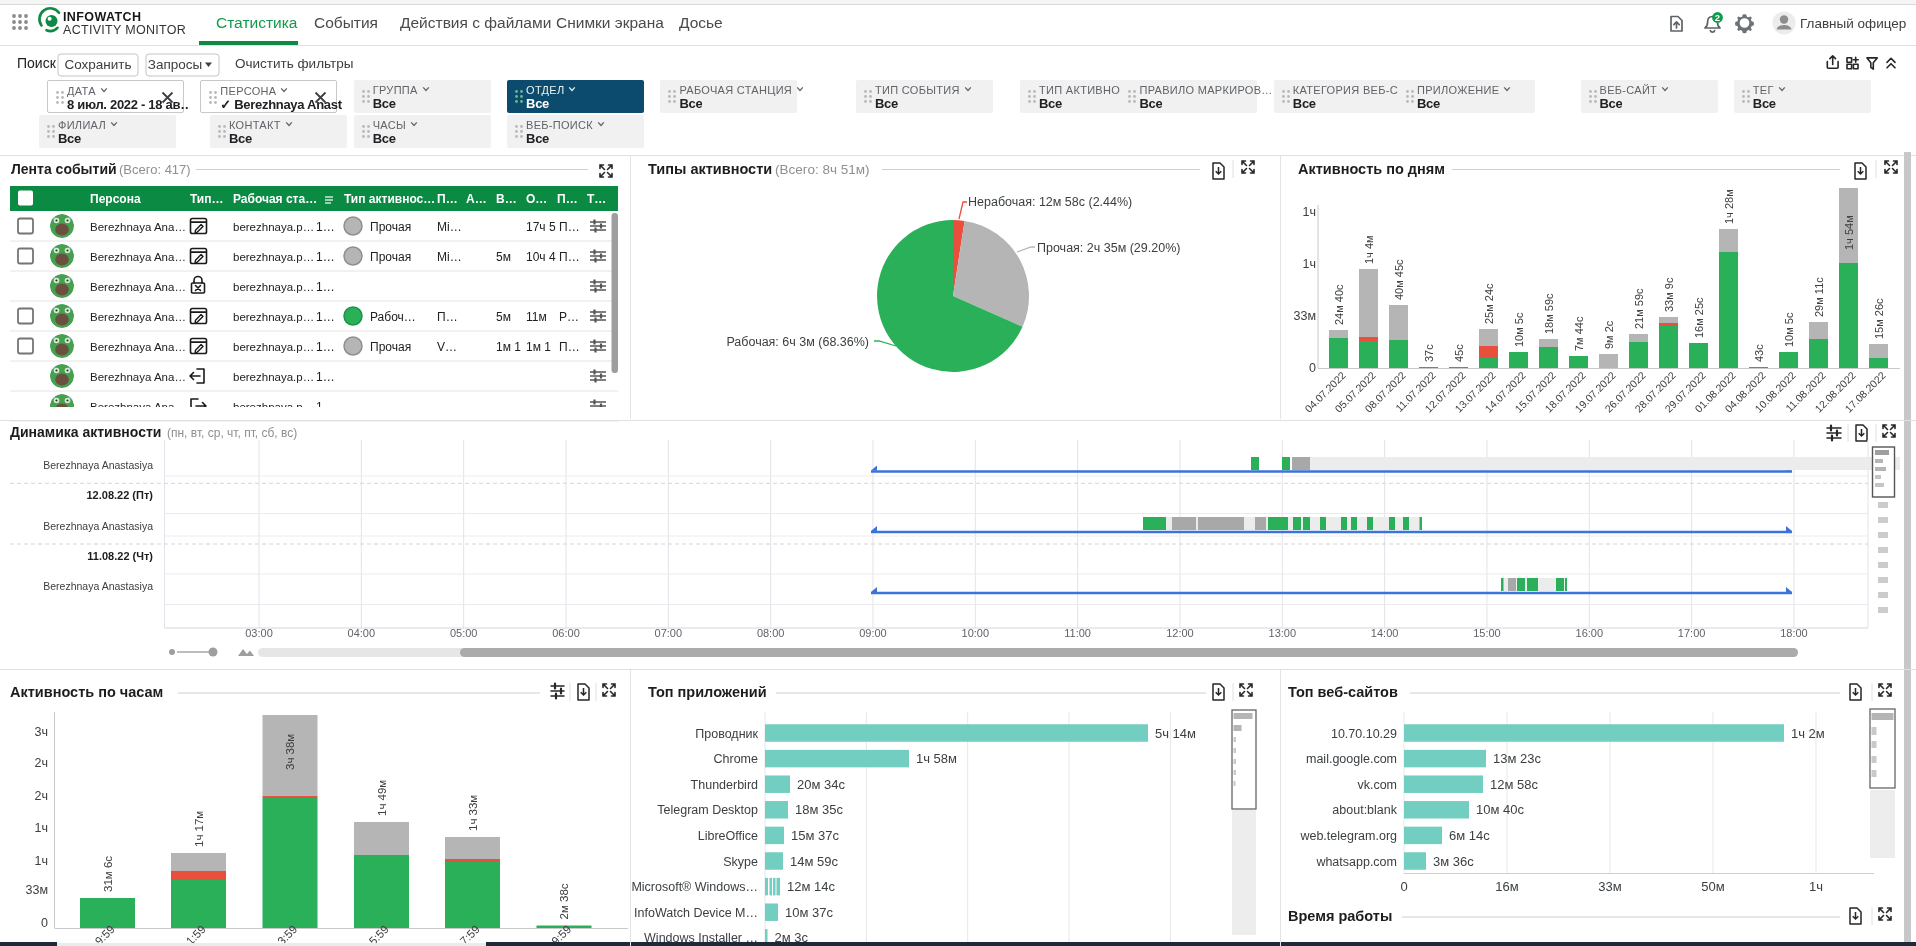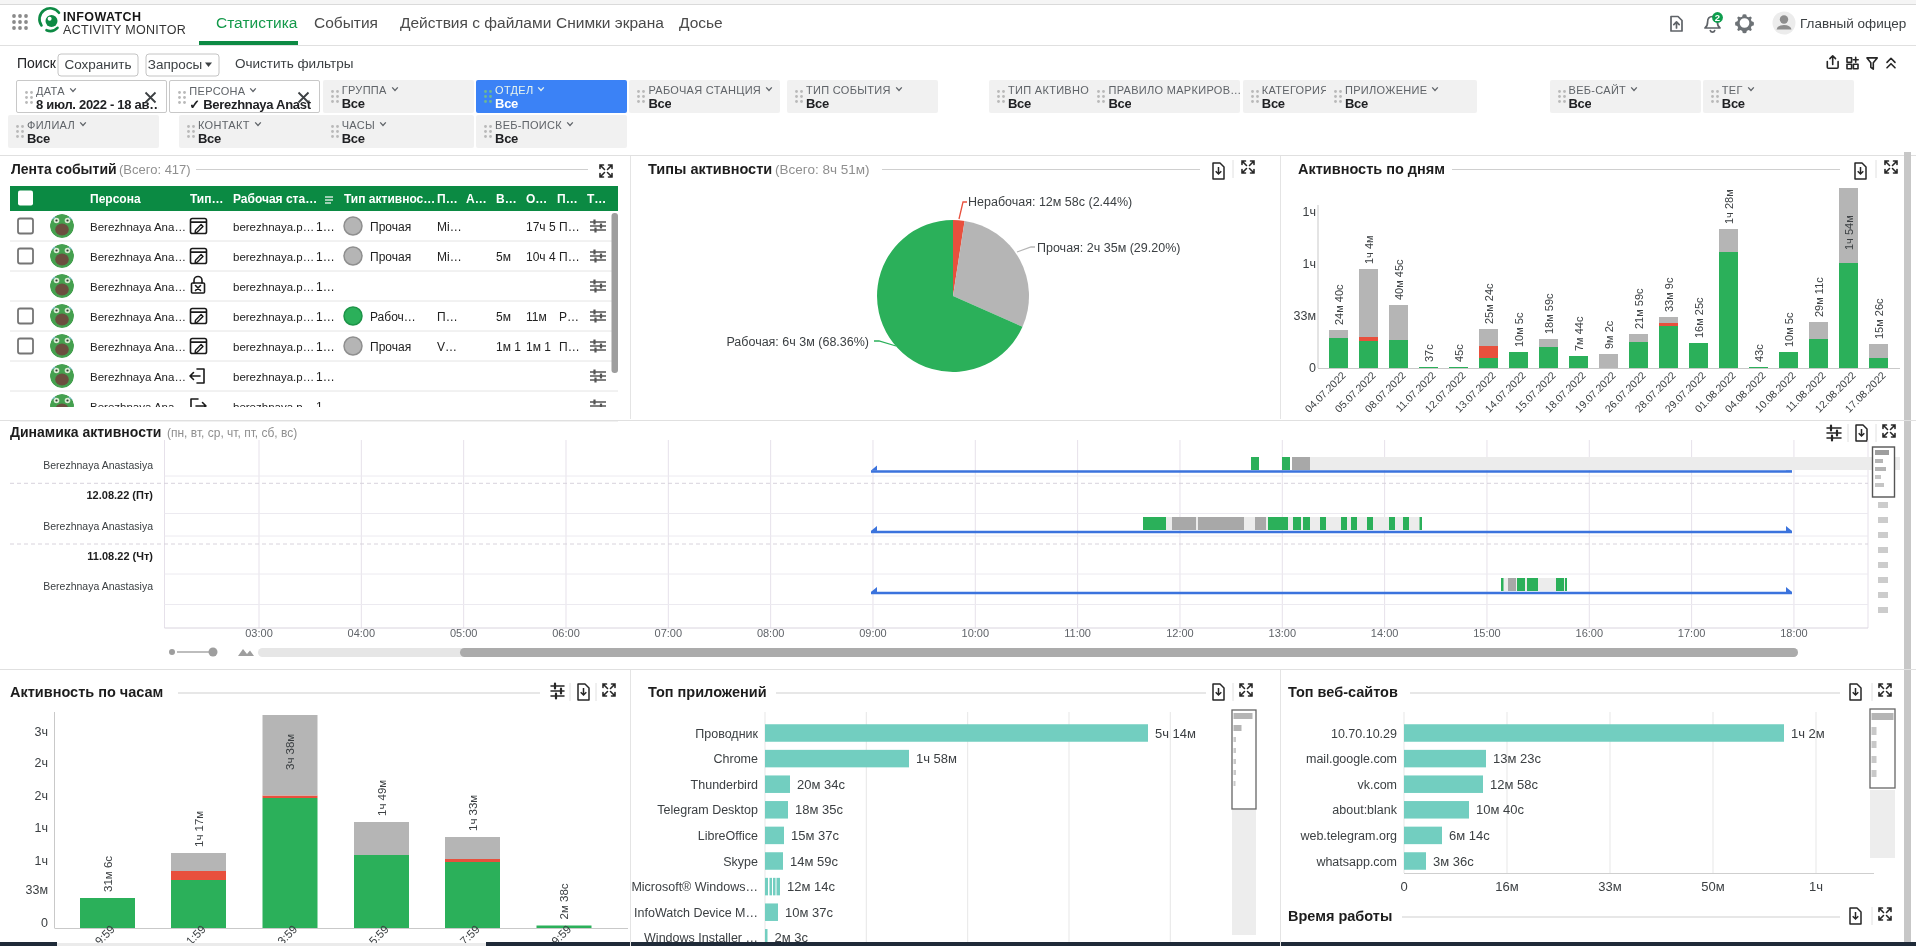--- a/index.html
+++ b/index.html
@@ -4,21 +4,21 @@
 <style>
 * { margin:0; padding:0; box-sizing:border-box; }
 html,body { width:1916px; height:946px; overflow:hidden; background:#fff;
   font-family:"Liberation Sans", sans-serif; }
 #page { position:relative; width:1916px; height:946px; overflow:hidden; }
 .abs { position:absolute; }
 svg { position:absolute; overflow:visible; }
 svg text { font-family:"Liberation Sans", sans-serif; }
 .hdiv { position:absolute; background:#e0e0e0; height:1px; }
 .vdiv { position:absolute; background:#e4e4e4; width:1px; }
-.chip { position:absolute; width:151px; height:33px; background:#f1f1f1; border-radius:2px; }
+.chip { position:absolute; width:137px; height:33px; background:#f1f1f1; border-radius:2px;margin-left:31px; }
 .chip .lab { position:absolute; left:19px; top:4px; font-size:11px; color:#5f6368; letter-spacing:0.3px; white-space:nowrap; }
 .chip .val { position:absolute; left:19px; top:16px; font-size:13px; font-weight:bold; color:#202124; white-space:nowrap; overflow:hidden; max-width:123px; letter-spacing:-0.3px; }
 .chip .dots { position:absolute; left:8px; top:10px; width:8px; height:13px; }
 .chev { display:inline-block; width:8px; height:8px; margin-left:4px; position:relative; top:-1px; }
 </style>
 </head>
 <body>
 <div id="page">
 
 <div class="abs" style="left:0;top:0;width:1916px;height:5px;background:#f5f5f5;border-bottom:1px solid #dadada;"></div>
@@ -141,21 +141,21 @@
             <circle cx="6.5" cy="6.5" r="1.4"></circle>
             <circle cx="1.5" cy="11.5" r="1.4"></circle>
             <circle cx="6.5" cy="11.5" r="1.4"></circle>
           </g>
         </svg>
         <div class="lab" style="color:#5f6368">ГРУППА<svg class="chev" viewBox="0 0 10 10">
             <path d="M1.5,3 l3.5,3.8 3.5,-3.8" fill="none" stroke="#5f6368" stroke-width="1.6"></path>
           </svg></div>
         <div class="val" style="color:#202124">Все</div>
       </div>
-      <div class="chip" style="left: 476.05px; top: 79.5px; background: #3b82f6;">
+      <div class="chip" style="left: 476.05px; top: 79.5px; background: #0c4a6e;">
         <svg class="dots" width="8" height="13" viewBox="0 0 8 13">
           <g fill="#6db893">
             <circle cx="1.5" cy="1.5" r="1.4"></circle>
             <circle cx="6.5" cy="1.5" r="1.4"></circle>
             <circle cx="1.5" cy="6.5" r="1.4"></circle>
             <circle cx="6.5" cy="6.5" r="1.4"></circle>
             <circle cx="1.5" cy="11.5" r="1.4"></circle>
             <circle cx="6.5" cy="11.5" r="1.4"></circle>
           </g>
         </svg>
@@ -173,21 +173,21 @@
             <circle cx="6.5" cy="6.5" r="1.4"></circle>
             <circle cx="1.5" cy="11.5" r="1.4"></circle>
             <circle cx="6.5" cy="11.5" r="1.4"></circle>
           </g>
         </svg>
         <div class="lab" style="color:#5f6368">РАБОЧАЯ СТАНЦИЯ<svg class="chev" viewBox="0 0 10 10">
             <path d="M1.5,3 l3.5,3.8 3.5,-3.8" fill="none" stroke="#5f6368" stroke-width="1.6"></path>
           </svg></div>
         <div class="val" style="color:#202124">Все</div>
       </div>
-      <div class="chip" style="left: 787px; top: 79.5px;">
+      <div class="chip" style="left: 825px; top: 79.5px;">
         <svg class="dots" width="8" height="13" viewBox="0 0 8 13">
           <g fill="#b9b9b9">
             <circle cx="1.5" cy="1.5" r="1.4"></circle>
             <circle cx="6.5" cy="1.5" r="1.4"></circle>
             <circle cx="1.5" cy="6.5" r="1.4"></circle>
             <circle cx="6.5" cy="6.5" r="1.4"></circle>
             <circle cx="1.5" cy="11.5" r="1.4"></circle>
             <circle cx="6.5" cy="11.5" r="1.4"></circle>
           </g>
         </svg>
@@ -237,21 +237,21 @@
             <circle cx="6.5" cy="6.5" r="1.4"></circle>
             <circle cx="1.5" cy="11.5" r="1.4"></circle>
             <circle cx="6.5" cy="11.5" r="1.4"></circle>
           </g>
         </svg>
         <div class="lab" style="color:#5f6368">КАТЕГОРИЯ ВЕБ-САЙТ…<svg class="chev" viewBox="0 0 10 10">
             <path d="M1.5,3 l3.5,3.8 3.5,-3.8" fill="none" stroke="#5f6368" stroke-width="1.6"></path>
           </svg></div>
         <div class="val" style="color:#202124">Все</div>
       </div>
-      <div class="chip" style="left: 1326px; top: 79.5px;">
+      <div class="chip" style="left: 1367px; top: 79.5px;">
         <svg class="dots" width="8" height="13" viewBox="0 0 8 13">
           <g fill="#b9b9b9">
             <circle cx="1.5" cy="1.5" r="1.4"></circle>
             <circle cx="6.5" cy="1.5" r="1.4"></circle>
             <circle cx="1.5" cy="6.5" r="1.4"></circle>
             <circle cx="6.5" cy="6.5" r="1.4"></circle>
             <circle cx="1.5" cy="11.5" r="1.4"></circle>
             <circle cx="6.5" cy="11.5" r="1.4"></circle>
           </g>
         </svg>

